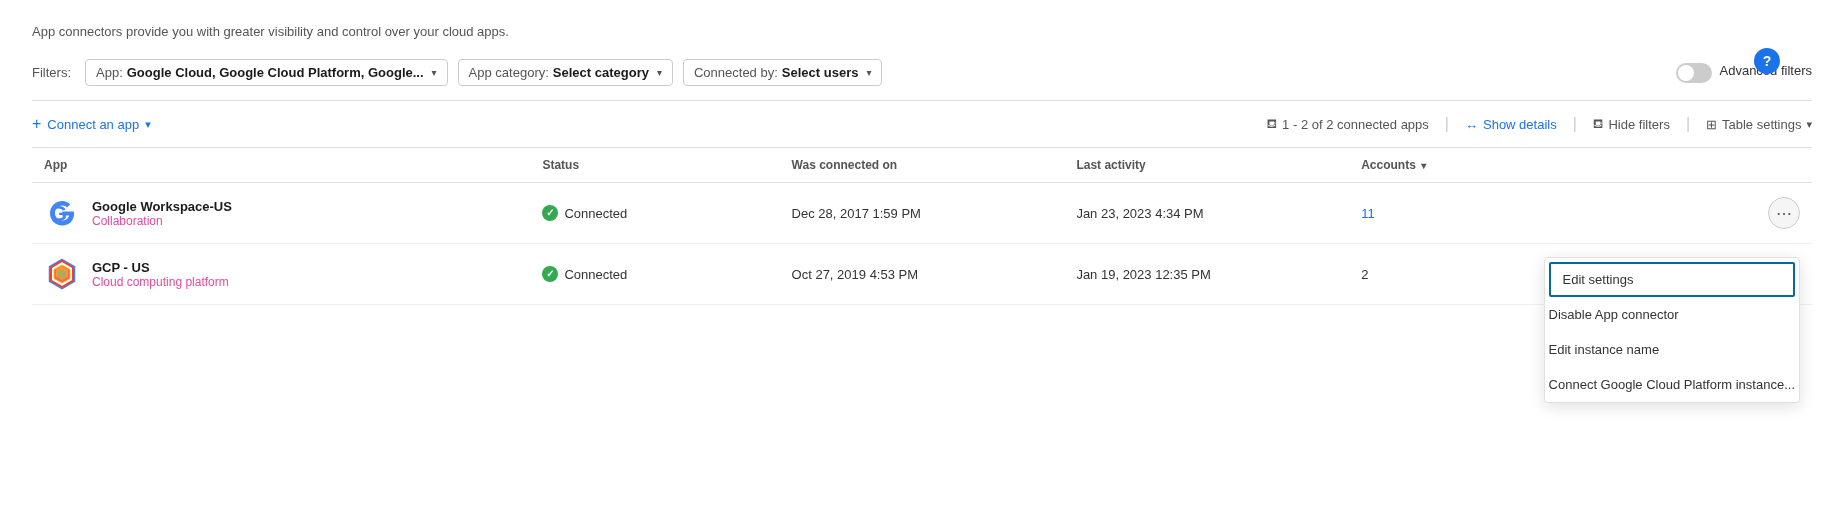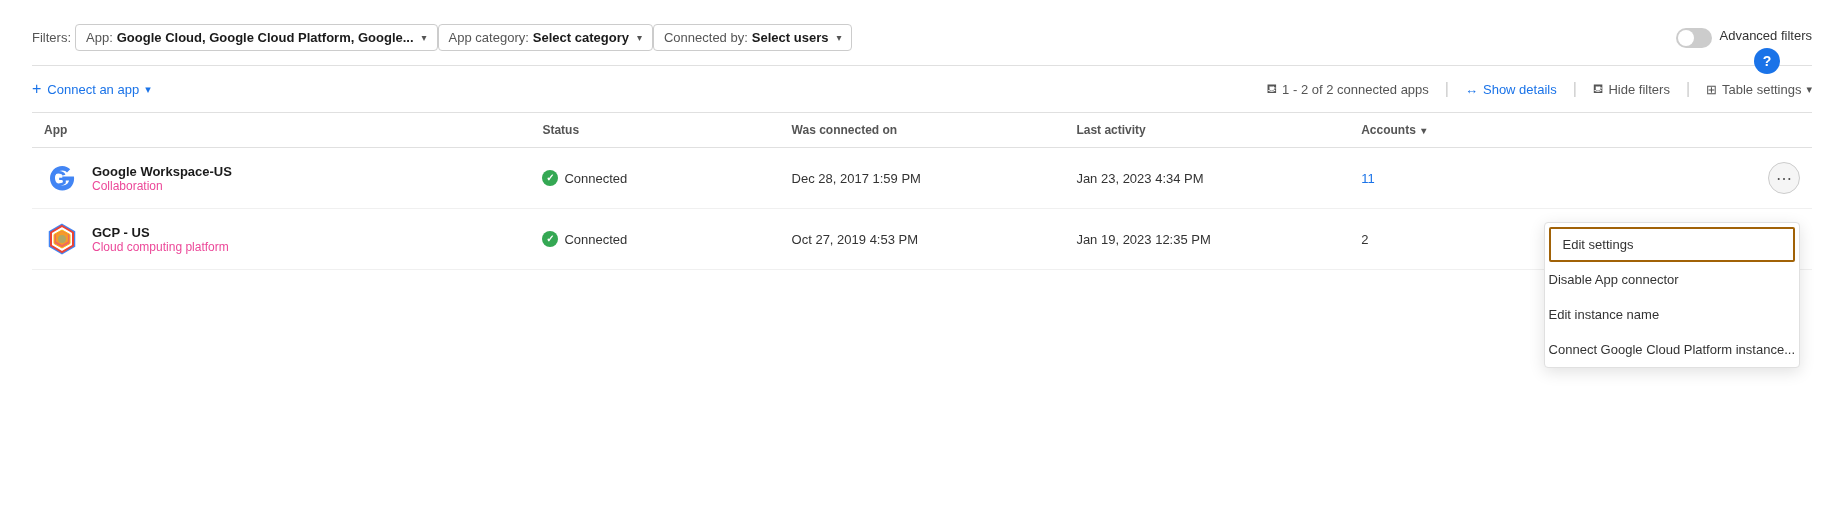--- a/index.html
+++ b/index.html
@@ -49,21 +49,21 @@
     .filters-row {
       display: flex;
       align-items: center;
       justify-content: space-between;
       margin-bottom: 14px;
     }
 
     .filters-left {
       display: flex;
       align-items: center;
-      gap: 0;
+      gap: 10px;
     }
 
     .filters-label {
       font-size: 13px;
       color: #555;
       margin-right: 4px;
     }
 
     .filter-dropdown {
       display: flex;
@@ -307,21 +307,21 @@
 
     .context-menu-item {
       padding: 10px 4px;
       font-size: 13px;
       color: #333;
       cursor: pointer;
       white-space: nowrap;
     }
 
     .context-menu-item.highlighted {
-      border: 2px solid #a16207;
+      border: 2px solid #0369a1;
       margin: 4px 4px 0 4px;
       border-radius: 2px;
       padding: 8px 12px;
       font-weight: 500;
     }
 
     .page-header {
       position: relative;
     }
 
@@ -329,20 +329,21 @@
     .col-status { width: 14%; }
     .col-connected-on { width: 16%; }
     .col-last-activity { width: 16%; }
     .col-accounts { width: 12%; }
     .col-actions { width: 14%; }
   </style>
 </head>
 <body>
 
 <div class="page-header" style="position:relative;">
+  <p class="page-subtitle">App connectors provide you with greater visibility and control over your cloud apps.</p>
 
   <div class="help-icon-wrap">
     <div class="help-icon">?</div>
   </div>
 
   <div class="filters-row">
     <div class="filters-left">
       <span class="filters-label">Filters:</span>
 
       <div class="filter-dropdown">

